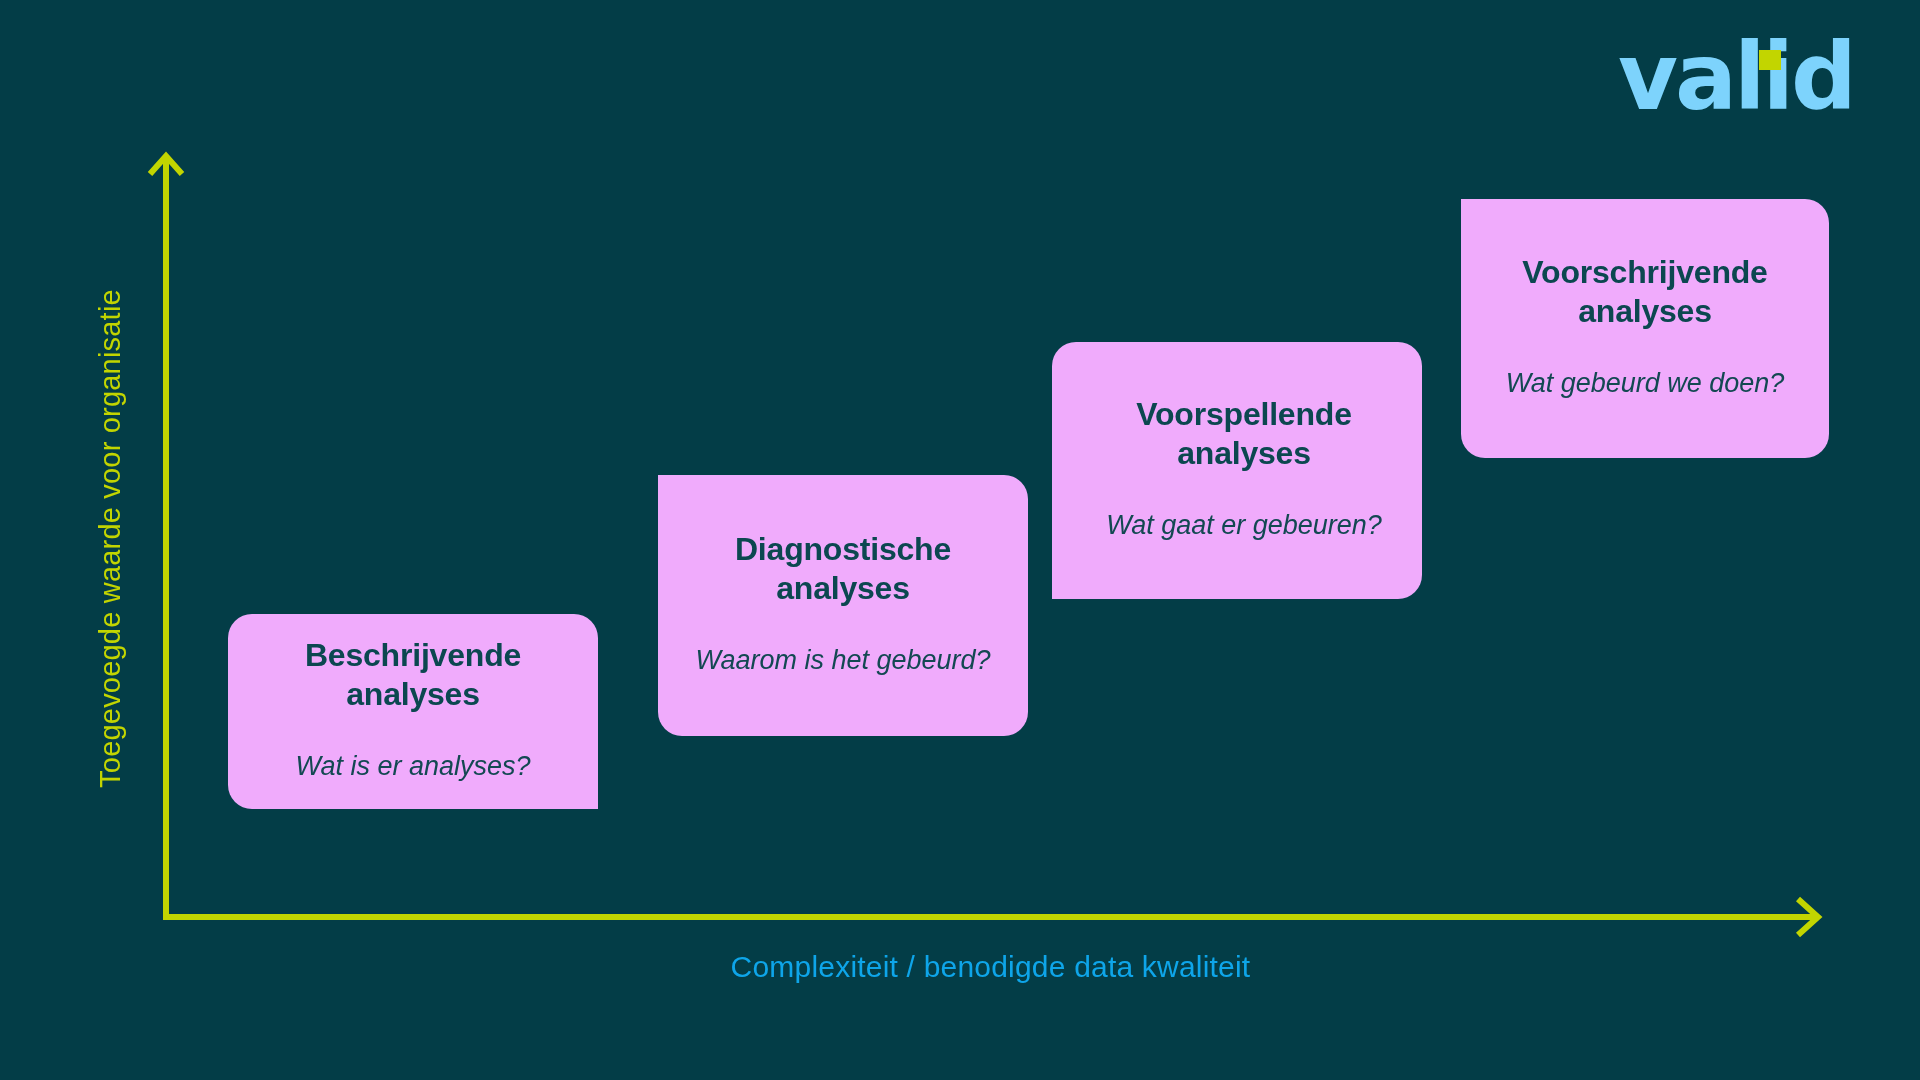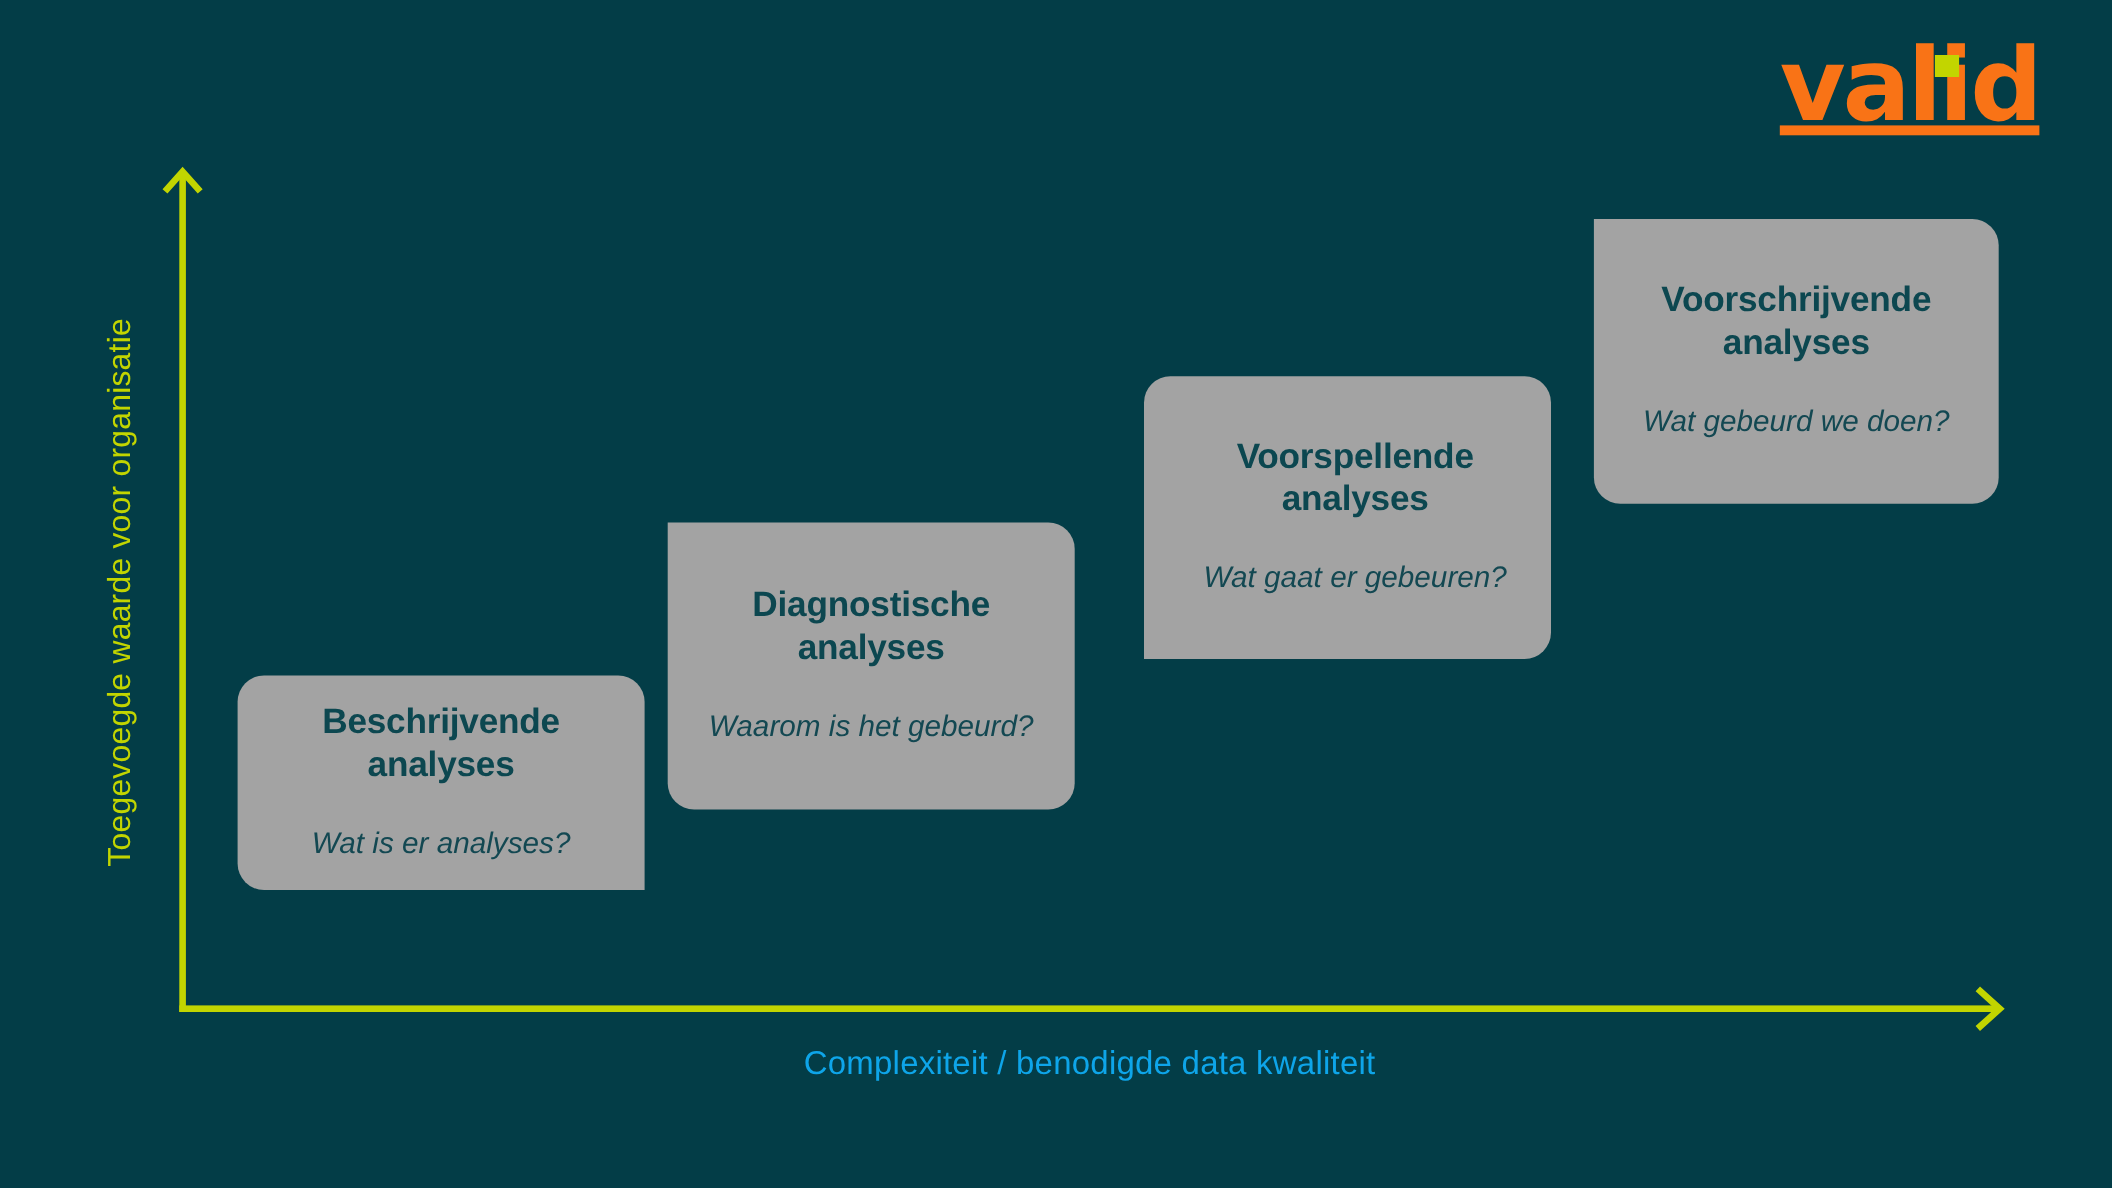--- a/index.html
+++ b/index.html
@@ -30,23 +30,22 @@
     height: 100px;
   }
   #logo .logo-word {
     position: absolute;
     left: 0;
     top: 0;
     font-family: "DejaVu Sans", "Liberation Sans", sans-serif;
     font-size: 92px;
     font-weight: 700;
     letter-spacing: -3px;
-    color: #f97316;
+    color: #7dd3fc;
     line-height: 100px;
-    text-decoration: underline;
   }
   #logo .logo-dot {
     position: absolute;
     left: 141px;
     top: 22px;
     width: 22px;
     height: 20px;
     background: #c2d500;
   }
 
@@ -105,27 +104,28 @@
     color: #0ea5e9;
     font-size: 30px;
     font-weight: 400;
     letter-spacing: 0.2px;
     white-space: nowrap;
   }
 
   
   .step-card {
     position: absolute;
-    background: #a3a3a3;
+    background: #f0abfc;
     box-sizing: border-box;
     display: flex;
     flex-direction: column;
     align-items: center;
     justify-content: center;
     padding: 10px 22px 14px 22px;
+    margin-left: 12px;
   }
   .step-card .card-title {
     color: #0c4750;
     font-size: 32px;
     font-weight: 700;
     line-height: 1.22;
     text-align: center;
     letter-spacing: -0.2px;
   }
   .step-card .card-question {
@@ -138,21 +138,21 @@
     margin-top: 36px;
     letter-spacing: 0px;
   }
 
   
   #card-1 {
     left: 216px;  top: 614px;  width: 370px;  height: 195px;
     border-radius: 24px 24px 0 24px;
   }
   #card-2 {
-    left: 607px;  top: 475px;  width: 370px;  height: 261px;
+    left: 646px;  top: 475px;  width: 370px;  height: 261px;
     border-radius: 0 24px 24px 24px;
   }
   #card-3 {
     left: 1040px; top: 342px;  width: 370px;  height: 257px;
     border-radius: 24px 24px 24px 0;
     padding-left: 36px;
   }
   #card-4 {
     left: 1449px; top: 199px;  width: 368px;  height: 259px;
     border-radius: 0 24px 24px 24px;

